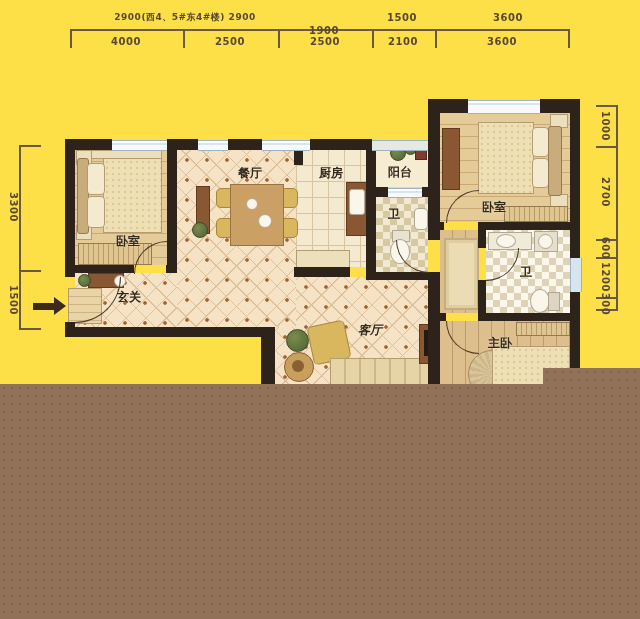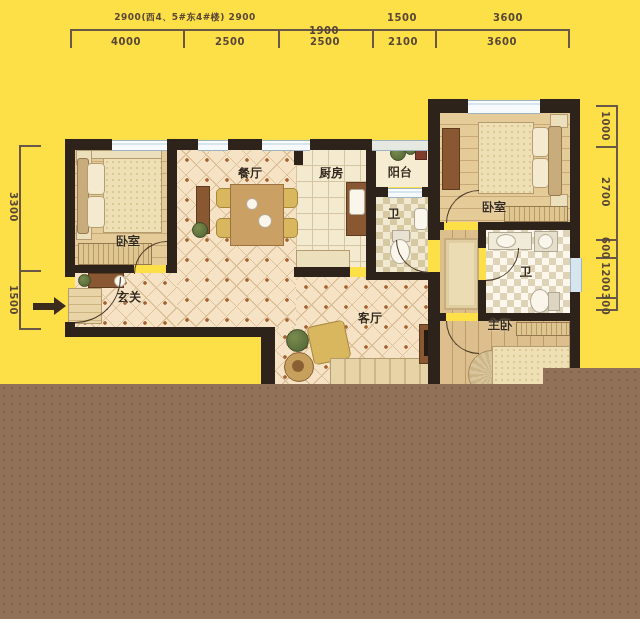--- a/index.html
+++ b/index.html
@@ -226,19 +226,19 @@
   <div class="win" style="left:388px;top:188px;width:34px;height:8px;"></div>
 
   <div class="room" style="left:128px;top:241px;">卧室</div>
   <div class="room" style="left:250px;top:173px;">餐厅</div>
   <div class="room" style="left:331px;top:173px;">厨房</div>
   <div class="room" style="left:400px;top:172px;">阳台</div>
   <div class="room" style="left:394px;top:214px;">卫</div>
   <div class="room" style="left:494px;top:207px;">卧室</div>
   <div class="room" style="left:526px;top:272px;">卫</div>
   <div class="room" style="left:129px;top:297px;">玄关</div>
-  <div class="room" style="left:370px;top:318px;">客厅</div>
-  <div class="room" style="left:500px;top:325px;">主卧</div>
+  <div class="room" style="left:370px;top:330px;font-style:italic;">客厅</div>
+  <div class="room" style="left:500px;top:343px;">主卧</div>
 
   <div class="brown-block" style="left:543px;top:368px;width:97px;height:20px;"></div>
   <div class="brown-block" style="left:0;top:384px;width:640px;height:235px;"></div>
 
 </div>
 
 </body></html>

